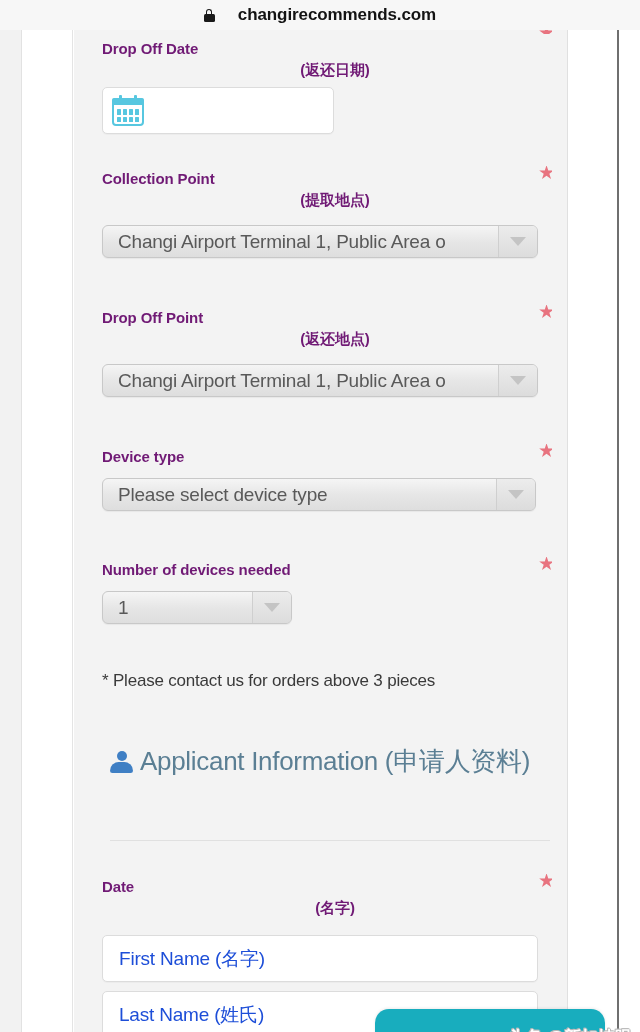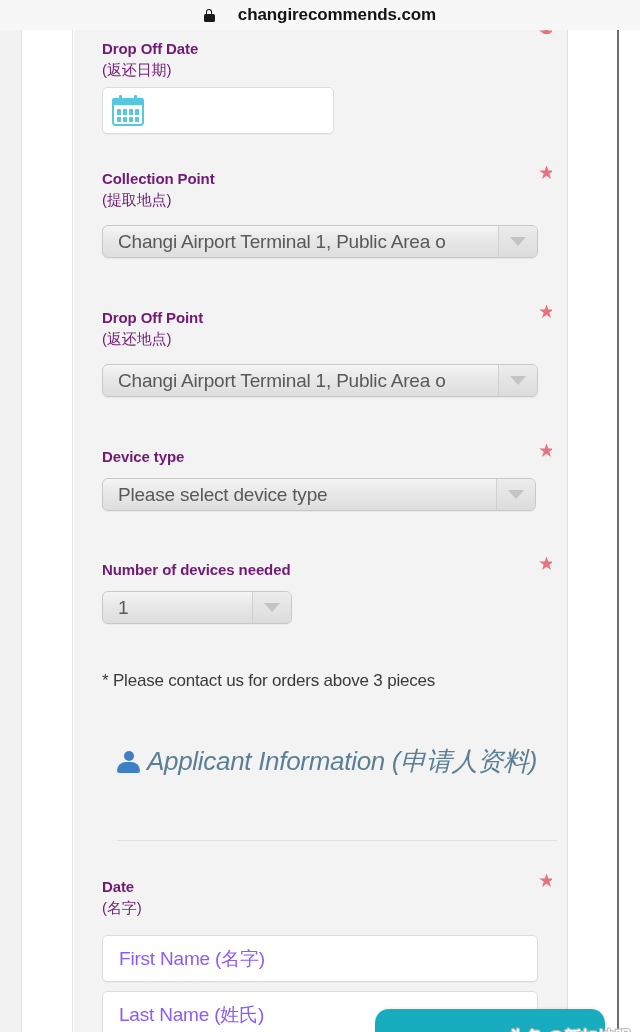--- a/index.html
+++ b/index.html
@@ -124,21 +124,22 @@
   .label {
     font-size: 15px;
     font-weight: 700;
     color: #701a75;
     line-height: 21px;
     padding-left: 28px;
     letter-spacing: -0.1px;
   }
   .label .cn {
     display: block;
-    font-weight: 400;
+    font-weight: 700;
+    text-align: center;
   }
   .req-star {
     position: absolute;
     right: 16px;
     width: 14px;
     height: 14px;
     color: #e8737f;
     font-size: 19px;
     line-height: 14px;
     text-align: center;
@@ -153,21 +154,21 @@
     background: #ffffff;
     border: 1px solid #dcdcdc;
     border-radius: 5px;
     height: 47px;
     box-shadow: 0 1px 1px rgba(0,0,0,0.03);
     display: flex;
     align-items: center;
   }
   .text-input .ph {
     font-size: 19px;
-    color: #8b5cf6;
+    color: #1d4ed8;
     padding-left: 16px;
     letter-spacing: -0.2px;
     white-space: nowrap;
   }
 
   
   .cal-icon {
     position: relative;
     margin-left: 9px;
     width: 32px;
@@ -259,23 +260,22 @@
     left: 28px;
     font-size: 17px;
     color: #3a3a3a;
     letter-spacing: -0.2px;
     white-space: nowrap;
   }
 
   
   .section-head {
     position: absolute;
-    left: 43px;
+    left: 36px;
     width: 440px;
-    font-style: italic;
   }
   .section-head .title {
     font-size: 26px;
     color: #5b7f94;
     line-height: 46px;
     letter-spacing: -0.3px;
   }
   .person-icon {
     display: inline-block;
     position: relative;

